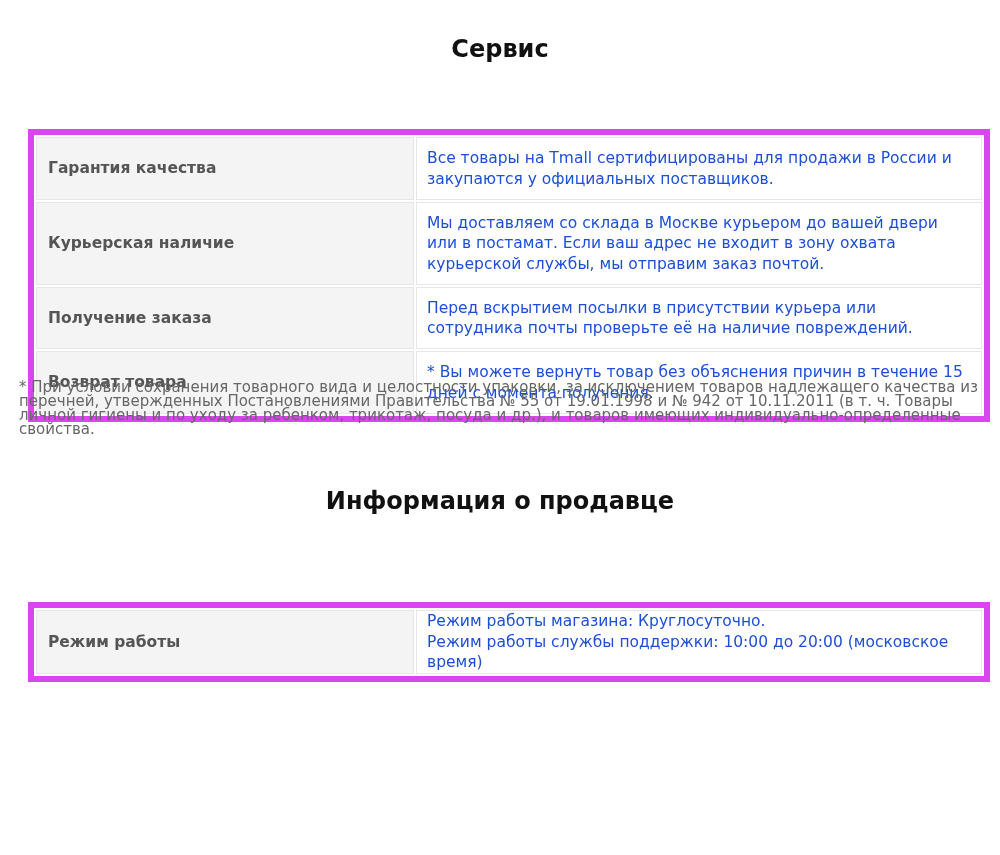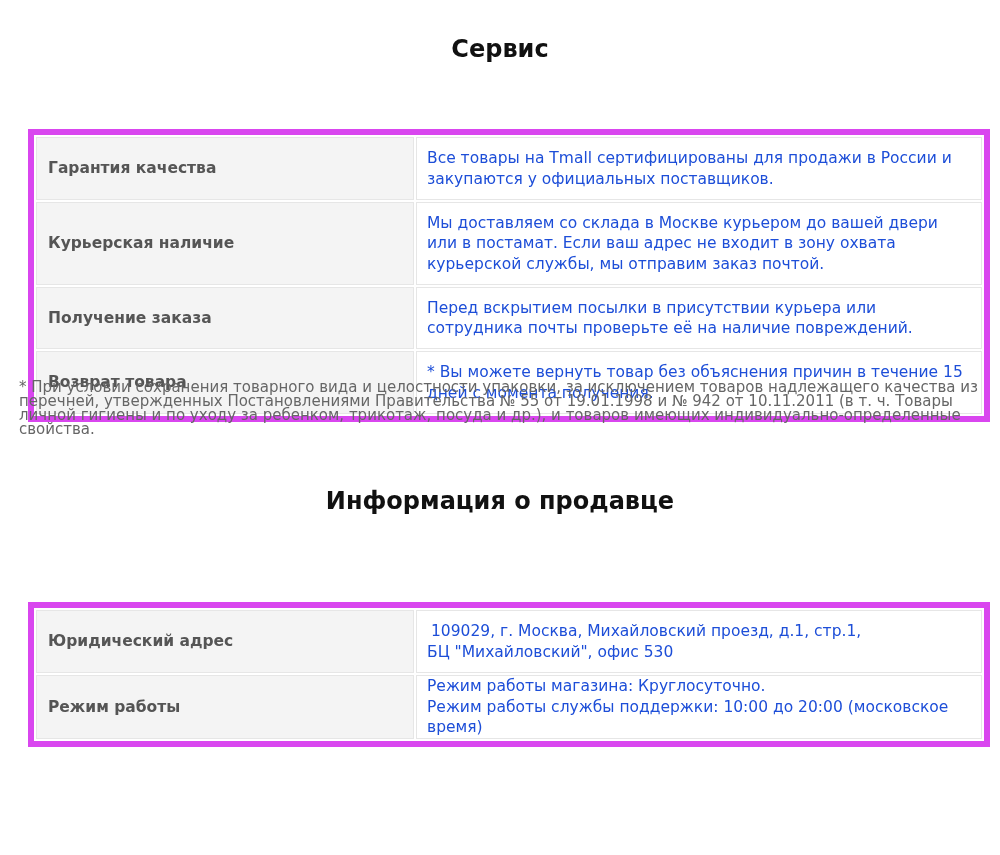--- a/index.html
+++ b/index.html
@@ -110,27 +110,20 @@
     </tr>
   </tbody>
 </table>
 
 <div class="footnote">* При условии сохранения товарного вида и целостности упаковки, за исключением товаров надлежащего качества из перечней, утвержденных Постановлениями Правительства № 55 от 19.01.1998 и № 942 от 10.11.2011 (в т. ч. Товары личной гигиены и по уходу за ребенком, трикотаж, посуда и др.), и товаров имеющих индивидуально-определенные свойства.</div>
 
 <h2 id="title-seller" class="section-title">Информация о продавце</h2>
 
 <table id="seller-table" class="info">
   <tbody>
-    <tr class="r1">
-      <td class="label">Юридический адрес</td>
-      <td class="value">
-        <span class="line indent">109029, г. Москва, Михайловский проезд, д.1, стр.1,</span>
-        <span class="line">БЦ "Михайловский", офис 530</span>
-      </td>
-    </tr>
     <tr class="r2">
       <td class="label">Режим работы</td>
       <td class="value">
         <span class="line">Режим работы магазина: Круглосуточно.</span>
         <span class="line">Режим работы службы поддержки: 10:00 до 20:00 (московское время)</span>
       </td>
     </tr>
   </tbody>
 </table>
 

